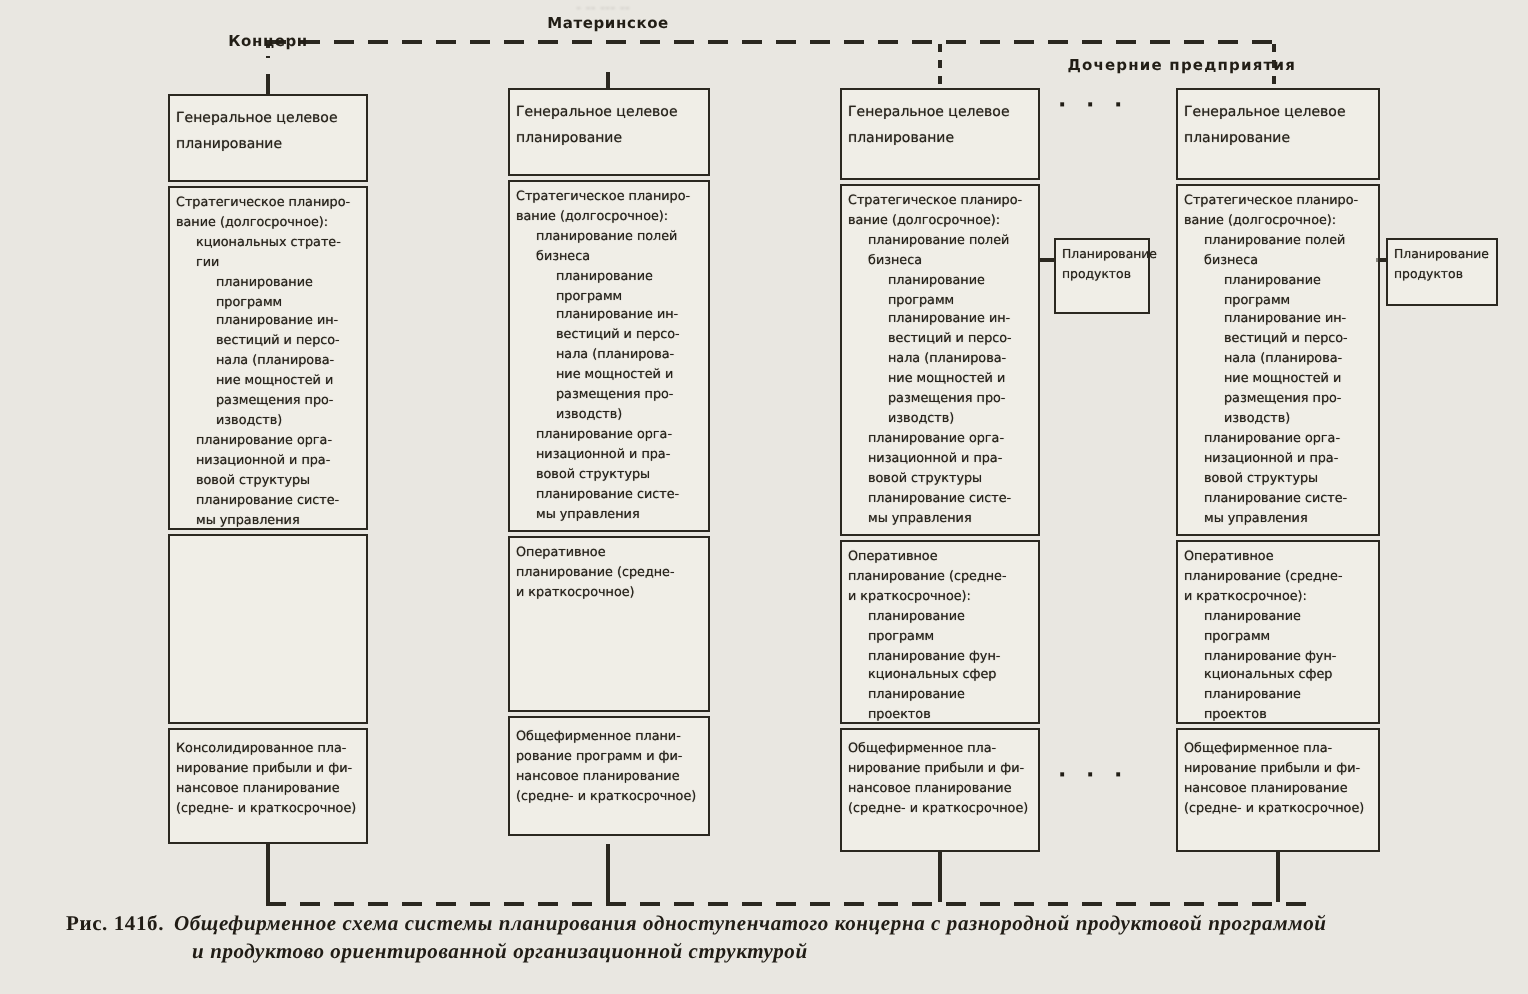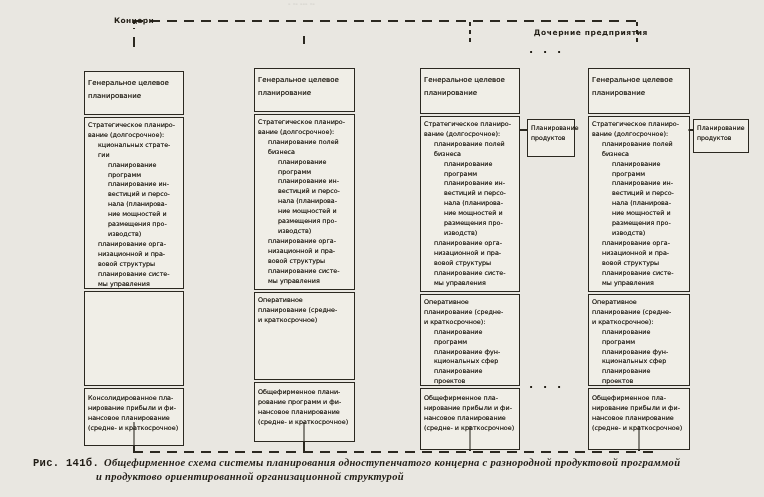--- a/index.html
+++ b/index.html
@@ -16,38 +16,38 @@
     background:repeating-linear-gradient(90deg,#2b2820 0 10px,transparent 10px 17px);}
   .vdash{position:absolute;width:2px;
     background:repeating-linear-gradient(180deg,#2b2820 0 4px,transparent 4px 8px);}
   .vsolid{position:absolute;width:1.5px;background:#2b2820;}
   .hsolid{position:absolute;height:1.5px;background:#2b2820;}
   
   .hdr{position:absolute;font-size:7.5px;font-weight:bold;text-align:center;
     letter-spacing:0.3px;line-height:16px;color:#221e16;}
   .dots{position:absolute;font-size:11px;font-weight:bold;letter-spacing:3px;color:#221e16;}
   
-  .col{position:absolute;margin-top:24px;}
+  .col{position:absolute;}
   .box{border:1.5px solid #2b2820;background:rgba(248,246,240,0.45);
     margin-top:2px;box-sizing:border-box;padding:3px 1px 0 3px;overflow:hidden;}
   .box:first-child{margin-top:0;}
   .ln{font-size:6.4px;line-height:9.9px;white-space:nowrap;
     text-shadow:0 0 0.4px rgba(40,36,28,0.75);}
   .i1{padding-left:10px;}
   .i2{padding-left:20px;}
   .b1{padding-top:5px;}
   .b1 .ln{font-size:7px;line-height:13px;}
   .b4{padding-top:5px;}
   .sidebox{position:absolute;border:1.5px solid #2b2820;background:rgba(248,246,240,0.45);
     box-sizing:border-box;padding:3px 1px 0 3px;}
   .sidebox .ln{font-size:6.2px;line-height:9.5px;}
   
   .cap{position:absolute;font-family:"Liberation Serif",serif;font-size:10.5px;
     font-weight:bold;font-style:italic;color:#201c15;letter-spacing:0.3px;white-space:nowrap;}
-  .fig{font-style:normal;margin-right:5px;font-family:Liberation Mono, monospace;}
+  .fig{font-style:normal;margin-right:5px;}
   .smudge{position:absolute;color:rgba(40,36,28,0.18);font-size:7px;filter:blur(0.4px);}
 </style>
 </head>
 <body>
 
 <div class="page">
 
   <div class="hdash" style="left:133px;top:20px;width:506px"></div>
   <div class="vdash" style="left:133px;top:20px;height:9px"></div>
   <div class="vdash" style="left:469px;top:22px;height:22px"></div>
@@ -61,20 +61,21 @@
   <div class="vsolid" style="left:469px;top:426px;height:25px"></div>
   <div class="vsolid" style="left:638px;top:426px;height:25px"></div>
 
   <div class="hsolid" style="left:519px;top:129px;width:9px"></div>
   <div class="hsolid" style="left:688px;top:129px;width:6px"></div>
 
   <div class="smudge" style="left:288px;top:0px">‑ ‑‑ ‑‑‑ ‑‑</div>
 
   <div class="hdr" style="left:95px;top:13px;width:78px">Концерн</div>
   <div class="hdr" style="left:252px;top:4px;width:104px">
+    <div>Материнское</div>
   </div>
   <div class="hdr" style="left:478px;top:25px;width:170px;text-align:right;letter-spacing:0.6px">Дочерние предприятия</div>
 
   <div class="dots" style="left:529px;top:46px">· · ·</div>
   <div class="dots" style="left:529px;top:381px">· · ·</div>
 
   <div class="col" style="left:84px;top:47px;width:100px">
     <div class="box b1" style="height:44px">
         <div class="ln i0">Генеральное целевое</div>
         <div class="ln i0">планирование</div>

